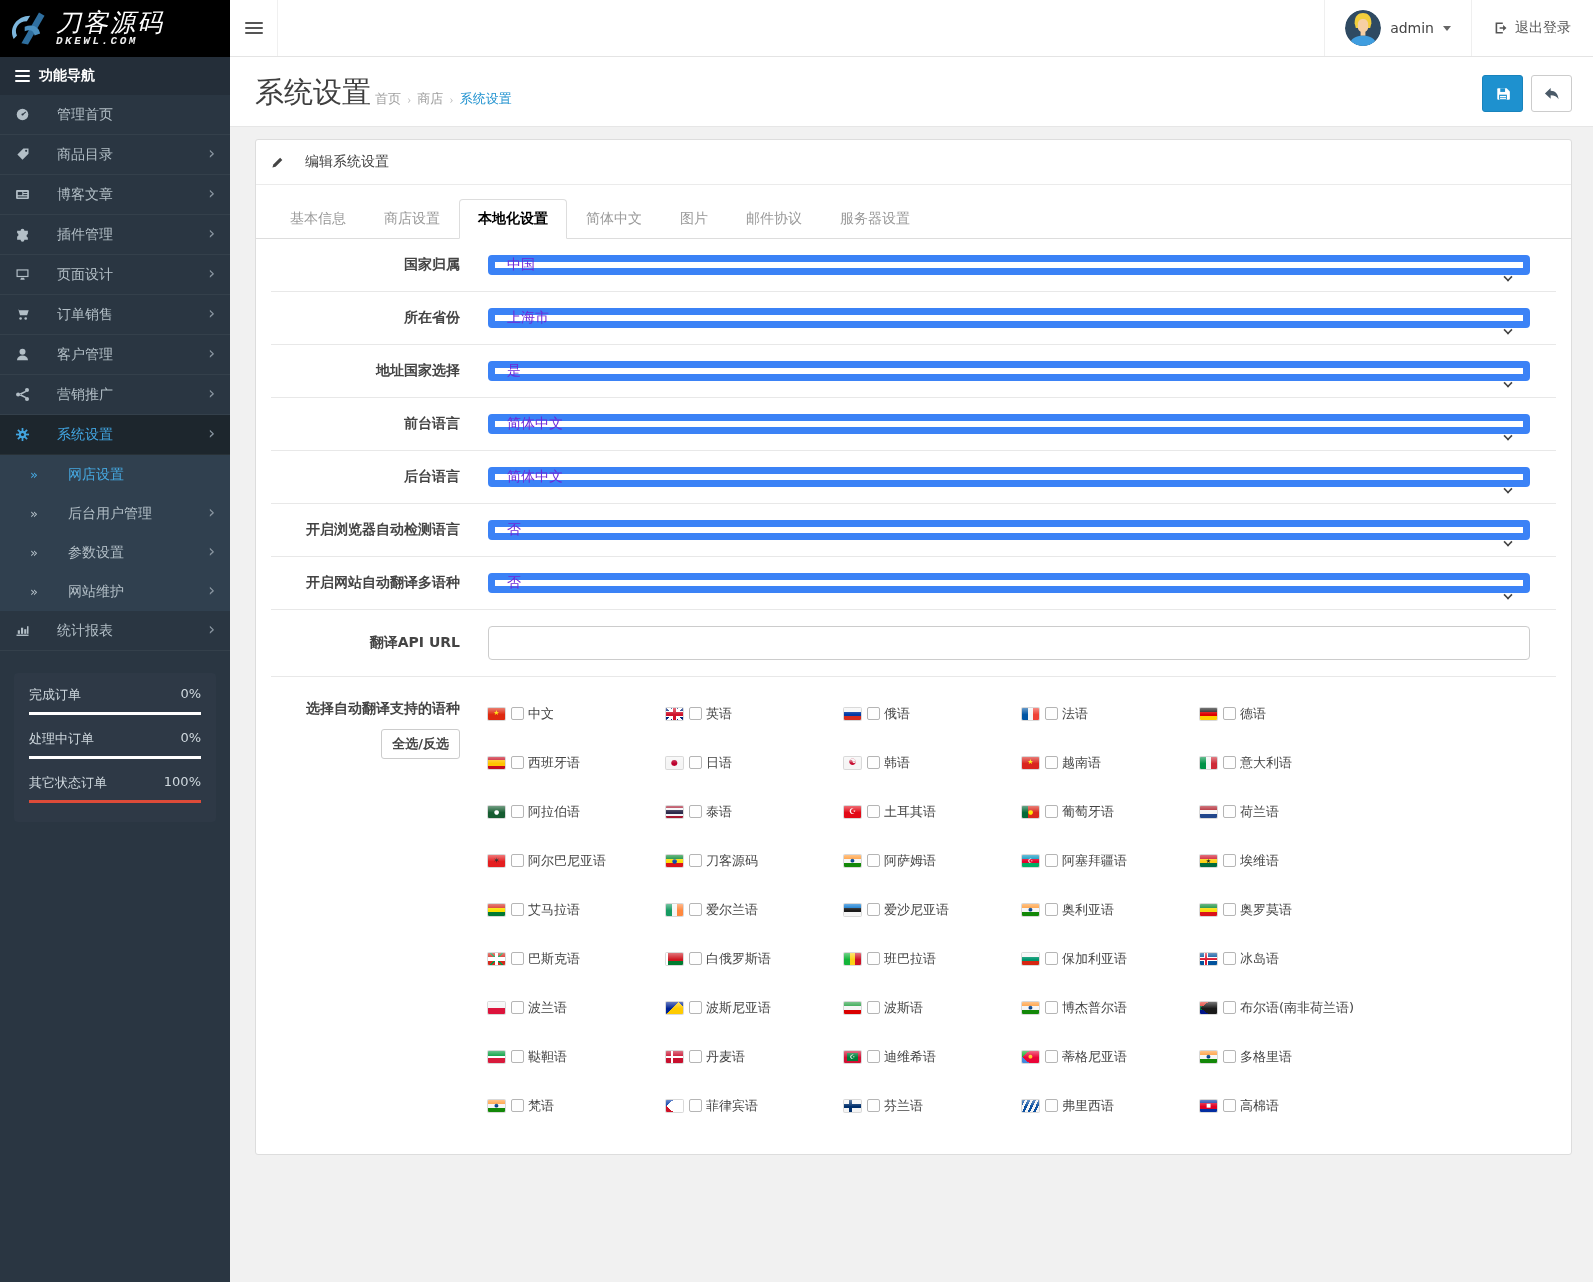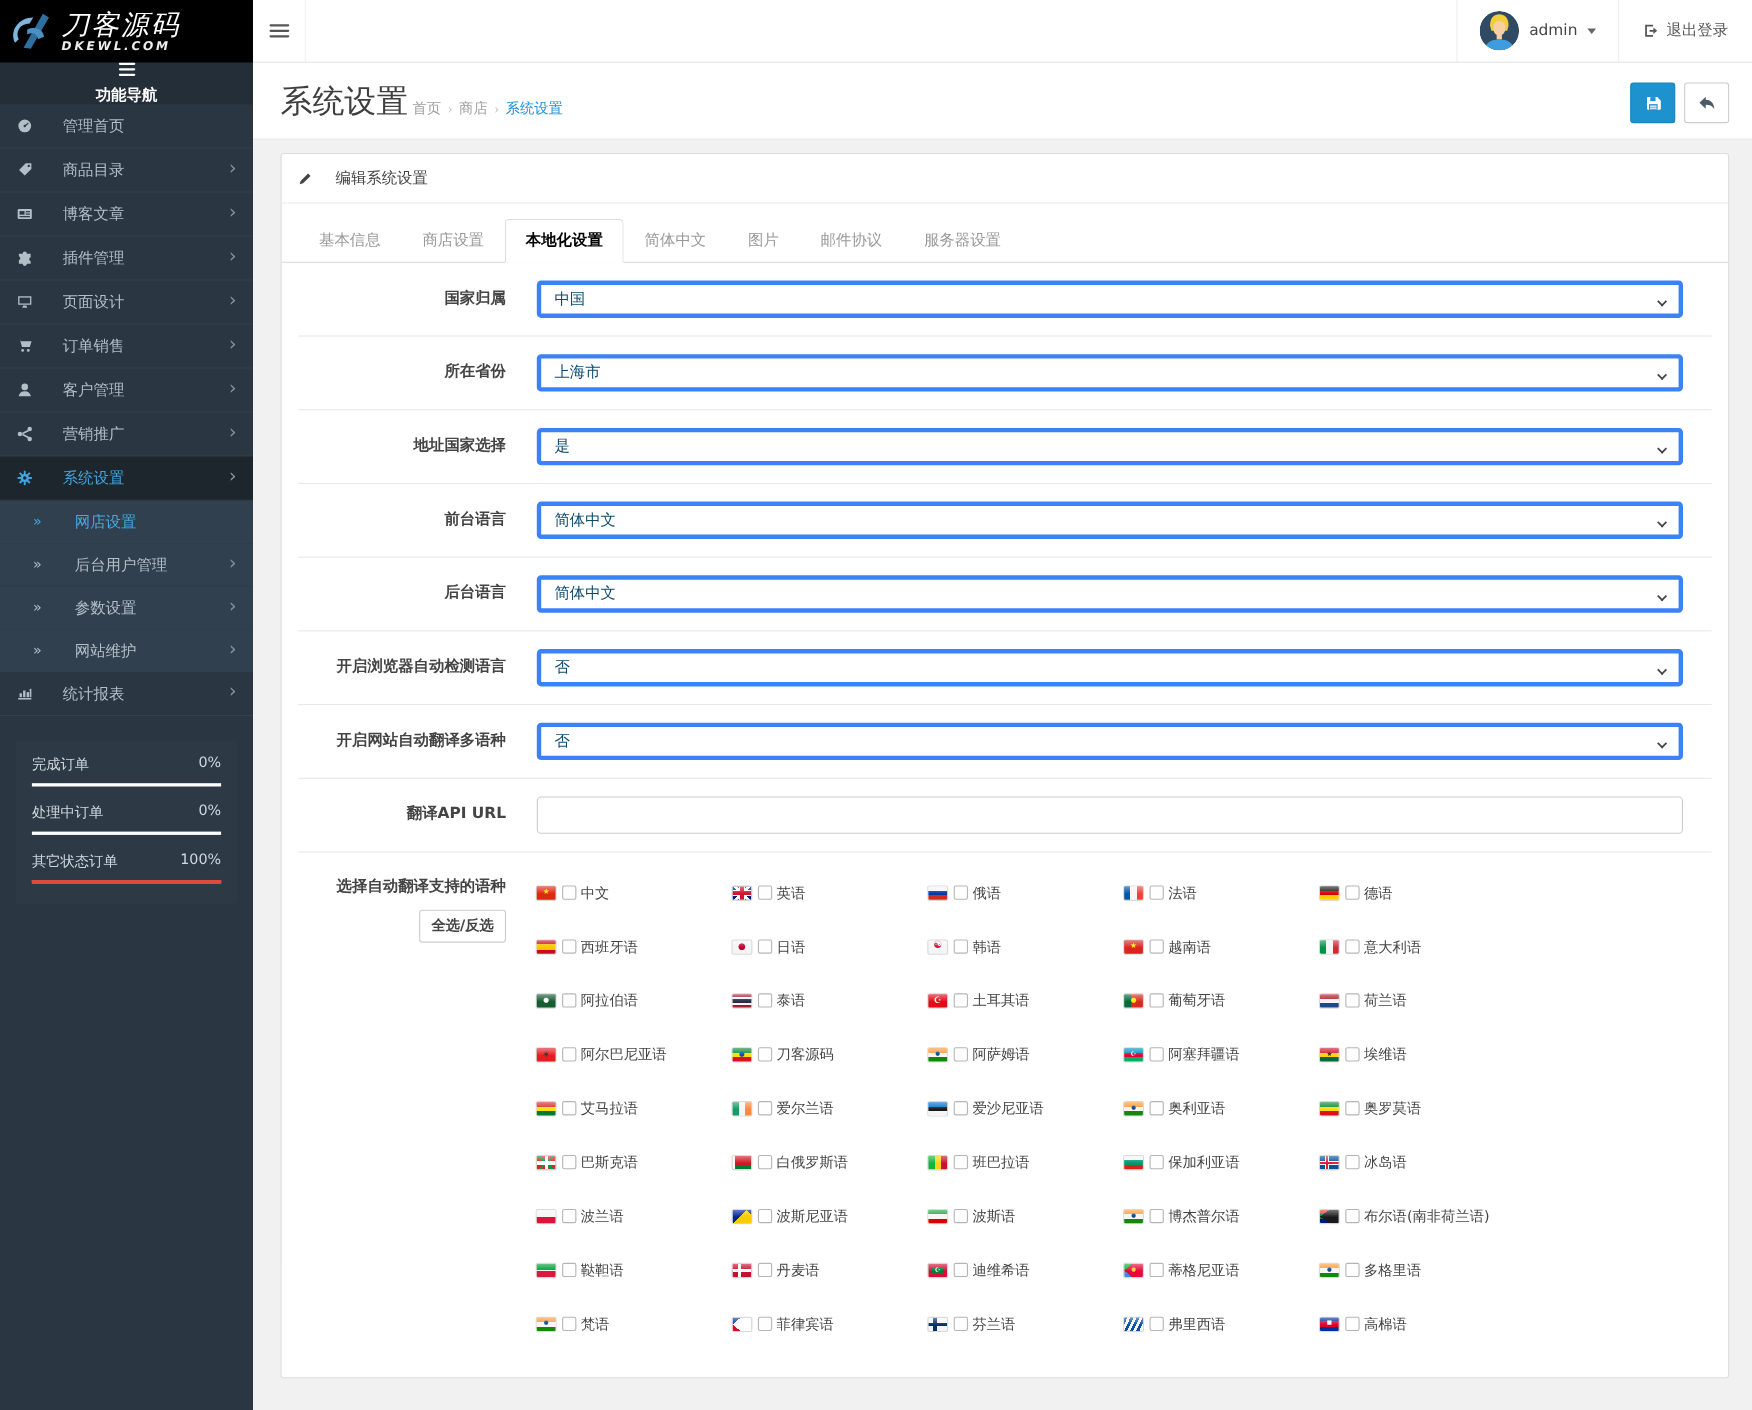--- a/index.html
+++ b/index.html
@@ -12,23 +12,23 @@
   html,body{width:1593px;height:1282px;}
   body{font-family:"DejaVu Sans","Liberation Sans",sans-serif;font-size:14px;color:#444;
        background:#fff;position:relative;overflow:hidden;}
   svg{display:block}
 
   
   .sidebar{position:absolute;left:0;top:0;width:230px;height:100%;background:var(--sidebar-bg);z-index:3;}
   .brand{height:57px;background:var(--logo-bg);display:flex;align-items:center;gap:6px;padding:3px 6px;cursor:pointer;}
   .brand-text{display:flex;flex-direction:column;line-height:1.05;}
   .brand-title{color:#fff;font-size:25px;font-weight:normal;font-style:italic;letter-spacing:2px;}
-  .brand-domain{color:#ececec;font-size:11px;font-weight:bold;font-style:italic;letter-spacing:2.5px;}
+  .brand-domain{color:#ececec;font-size:11px;font-weight:bold;font-style:italic;letter-spacing:2.5px;font-family:Liberation Mono, monospace;}
   .nav-header{height:38px;display:flex;align-items:center;gap:9px;padding:0 15px;color:#fff;
-              font-weight:bold;background:#242e39;font-size:14px;flex-direction:column;}
+              font-weight:bold;background:#242e39;font-size:14px;}
   .hamburger{display:inline-flex;flex-direction:column;gap:3px;}
   .hamburger i{display:block;width:15px;height:2px;background:#fff;border-radius:1px;}
   .hamburger.dark i{width:18px;background:#555;}
   .nav-list{display:block;}
   .nav-item{height:40px;display:flex;align-items:center;padding:0 15px;color:#b3bfc7;font-size:14px;
             border-bottom:1px solid rgba(255,255,255,.05);cursor:pointer;gap:18px;--hole:var(--sidebar-bg);}
   .nav-item .icon{width:24px;display:flex;justify-content:flex-start;color:inherit;}
   .nav-item svg{width:15px;height:15px;fill:currentColor;}
   .nav-item .lbl{flex:1;}
   .nav-item .chev{color:#8995a0;font-size:17px;line-height:1;margin-top:-2px;}
@@ -78,22 +78,22 @@
   .tab{padding:10px 18px;font-size:14px;color:#999;cursor:pointer;margin-bottom:-1px;
        border:1px solid transparent;border-radius:4px 4px 0 0;}
   .tab.active{color:#000;font-weight:bold;background:#fff;border-color:#ddd #ddd #fff;}
 
   .form-area{padding:0 15px;}
   .form-row{display:flex;align-items:center;padding:16px 0;border-bottom:1px solid #e8e8e8;}
   .form-row:last-child{border-bottom:none;}
   .col-label{width:217px;flex:none;text-align:right;padding-right:28px;font-weight:bold;color:#444;
              font-size:14px;line-height:1.4;}
   .col-ctrl{flex:1;padding-right:26px;position:relative;}
-  .select{height:34px;border:4px solid #3b82f6;border-radius:4px;background:#fff;display:flex;
-          align-items:center;padding:0 30px 0 12px;color:#0c4a6e;cursor:pointer;position:relative;}
+  .select{height:20px;border:7px solid #3b82f6;border-radius:4px;background:#fff;display:flex;
+          align-items:center;padding:0 30px 0 12px;color:#6d28d9;cursor:pointer;position:relative;}
   .select .chevron{position:absolute;right:11px;top:11px;width:8px;height:8px;
           border-right:2px solid #444;border-bottom:2px solid #444;transform:rotate(45deg) scale(.8);}
   .text-input{width:100%;height:34px;border:1px solid #ccc;border-radius:4px;padding:0 12px;
               font:inherit;color:#555;outline:none;}
   .form-row.langs{align-items:flex-start;padding:12px 0 24px;}
   .form-row.langs .col-label{padding-top:10px;}
   .btn-toggle{margin-top:10px;padding:5px 10px;background:#fff;border:1px solid #ccc;border-radius:3px;
               font:inherit;font-size:13px;color:#444;cursor:pointer;}
   .lang-grid{display:grid;grid-template-columns:repeat(5,178px);grid-auto-rows:49px;align-items:center;}
   .lang-cell{display:flex;align-items:center;font-size:13px;color:#444;cursor:pointer;white-space:nowrap;}

